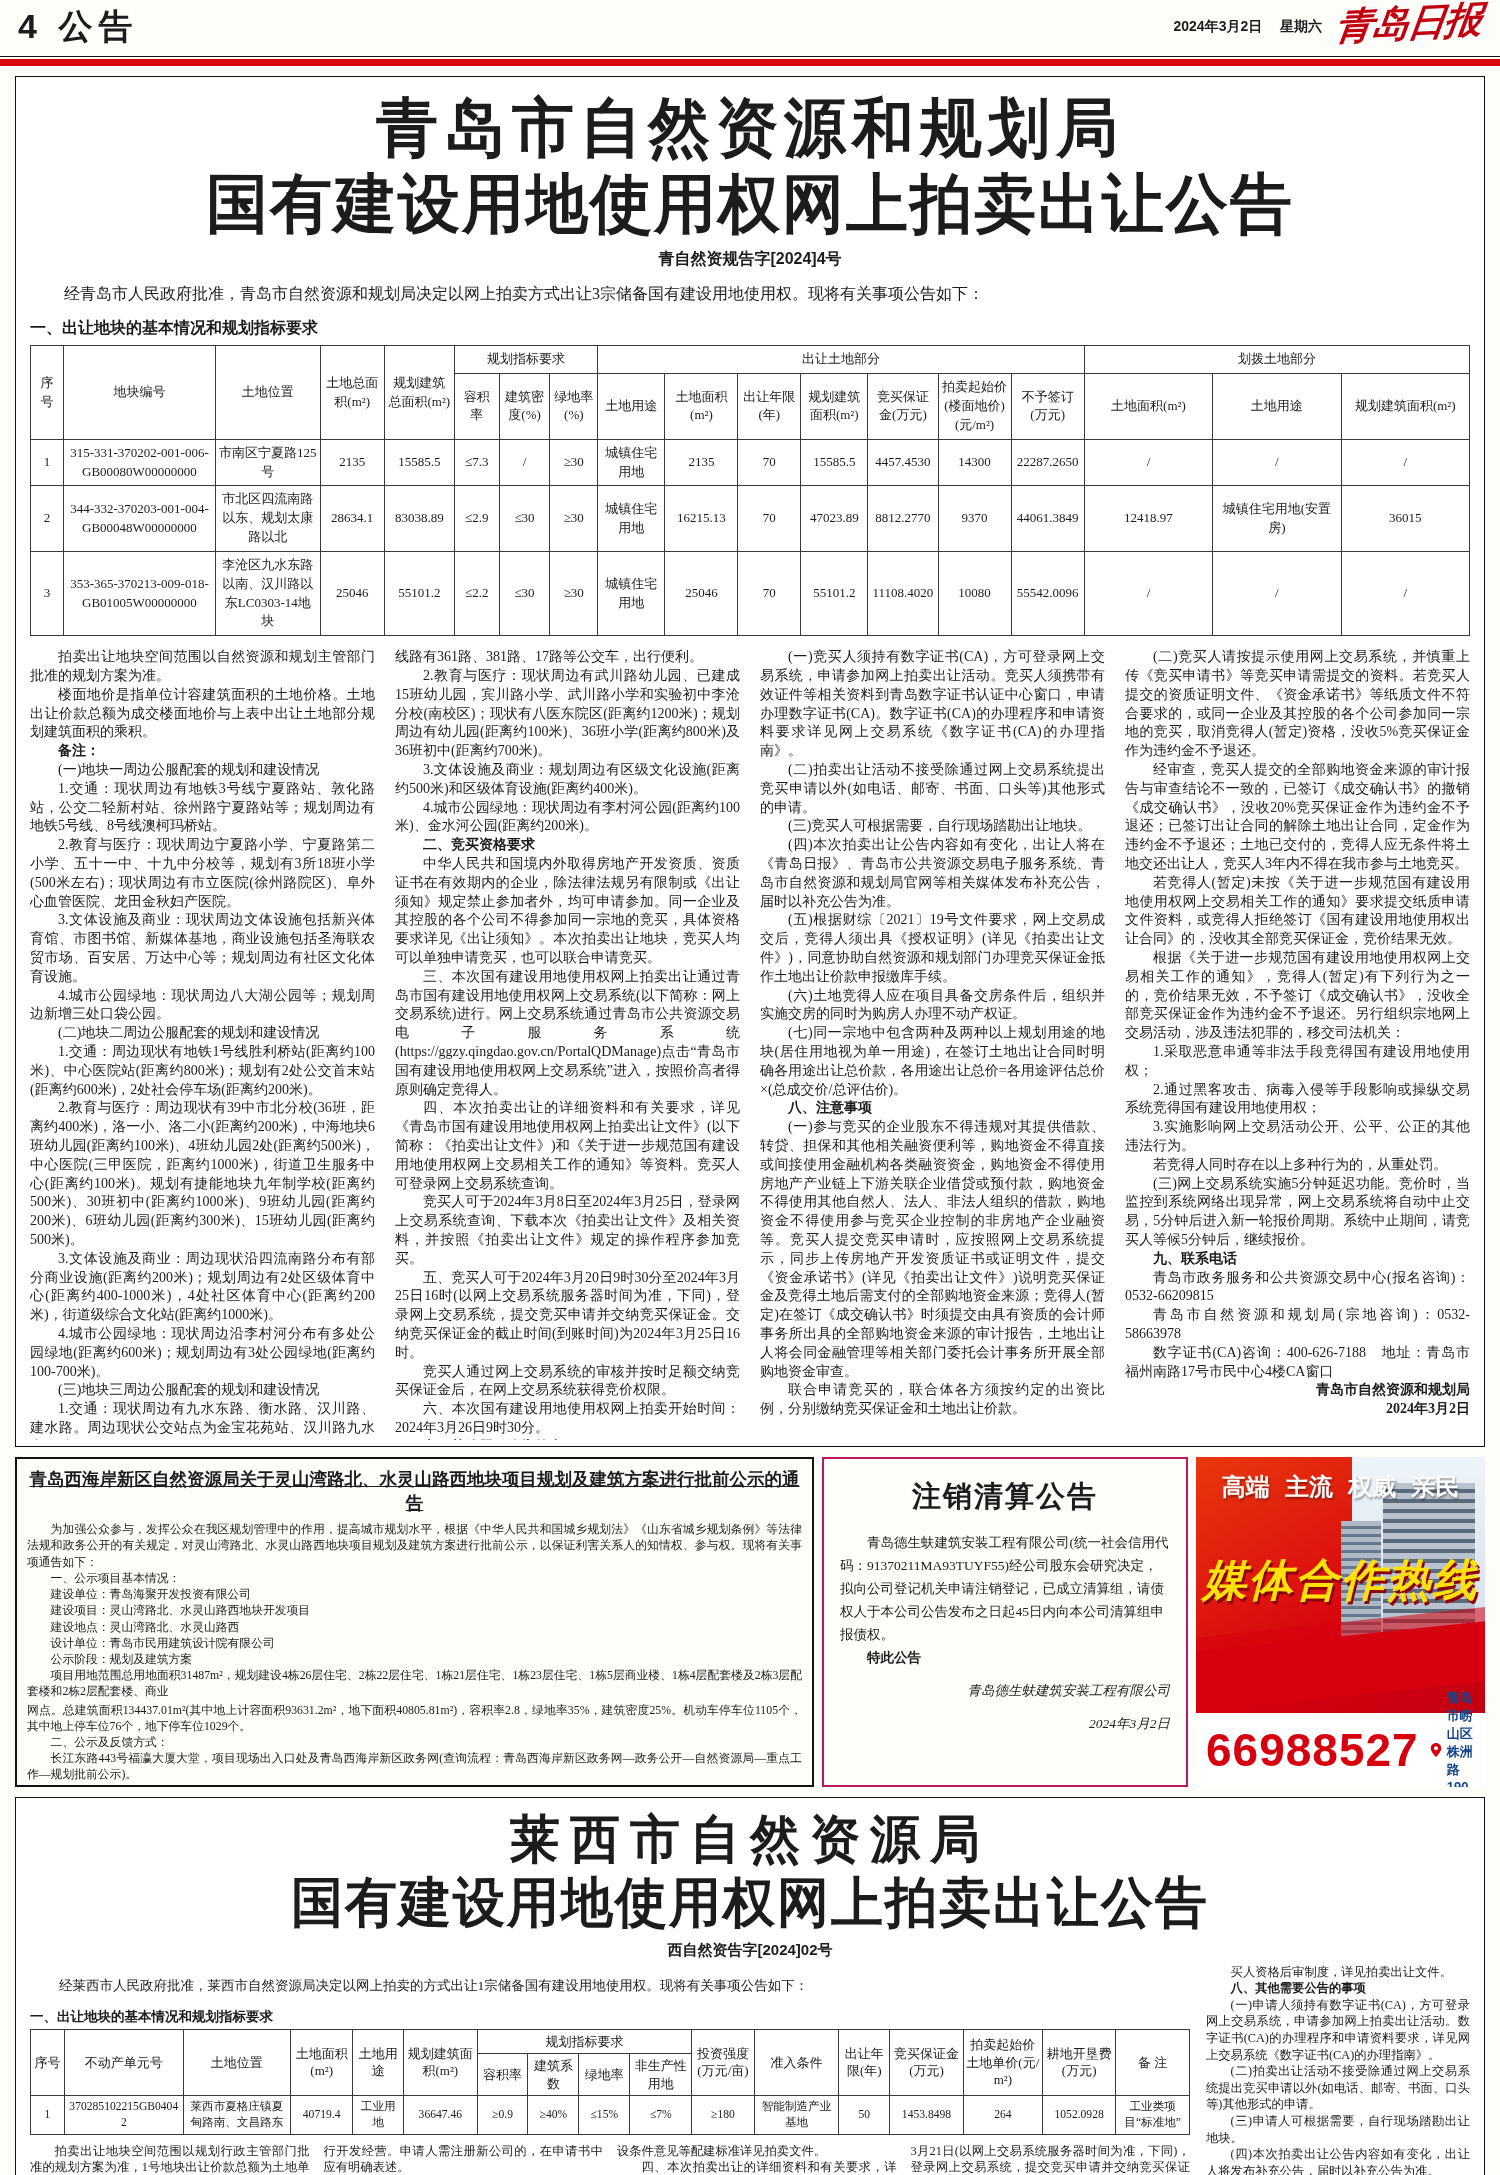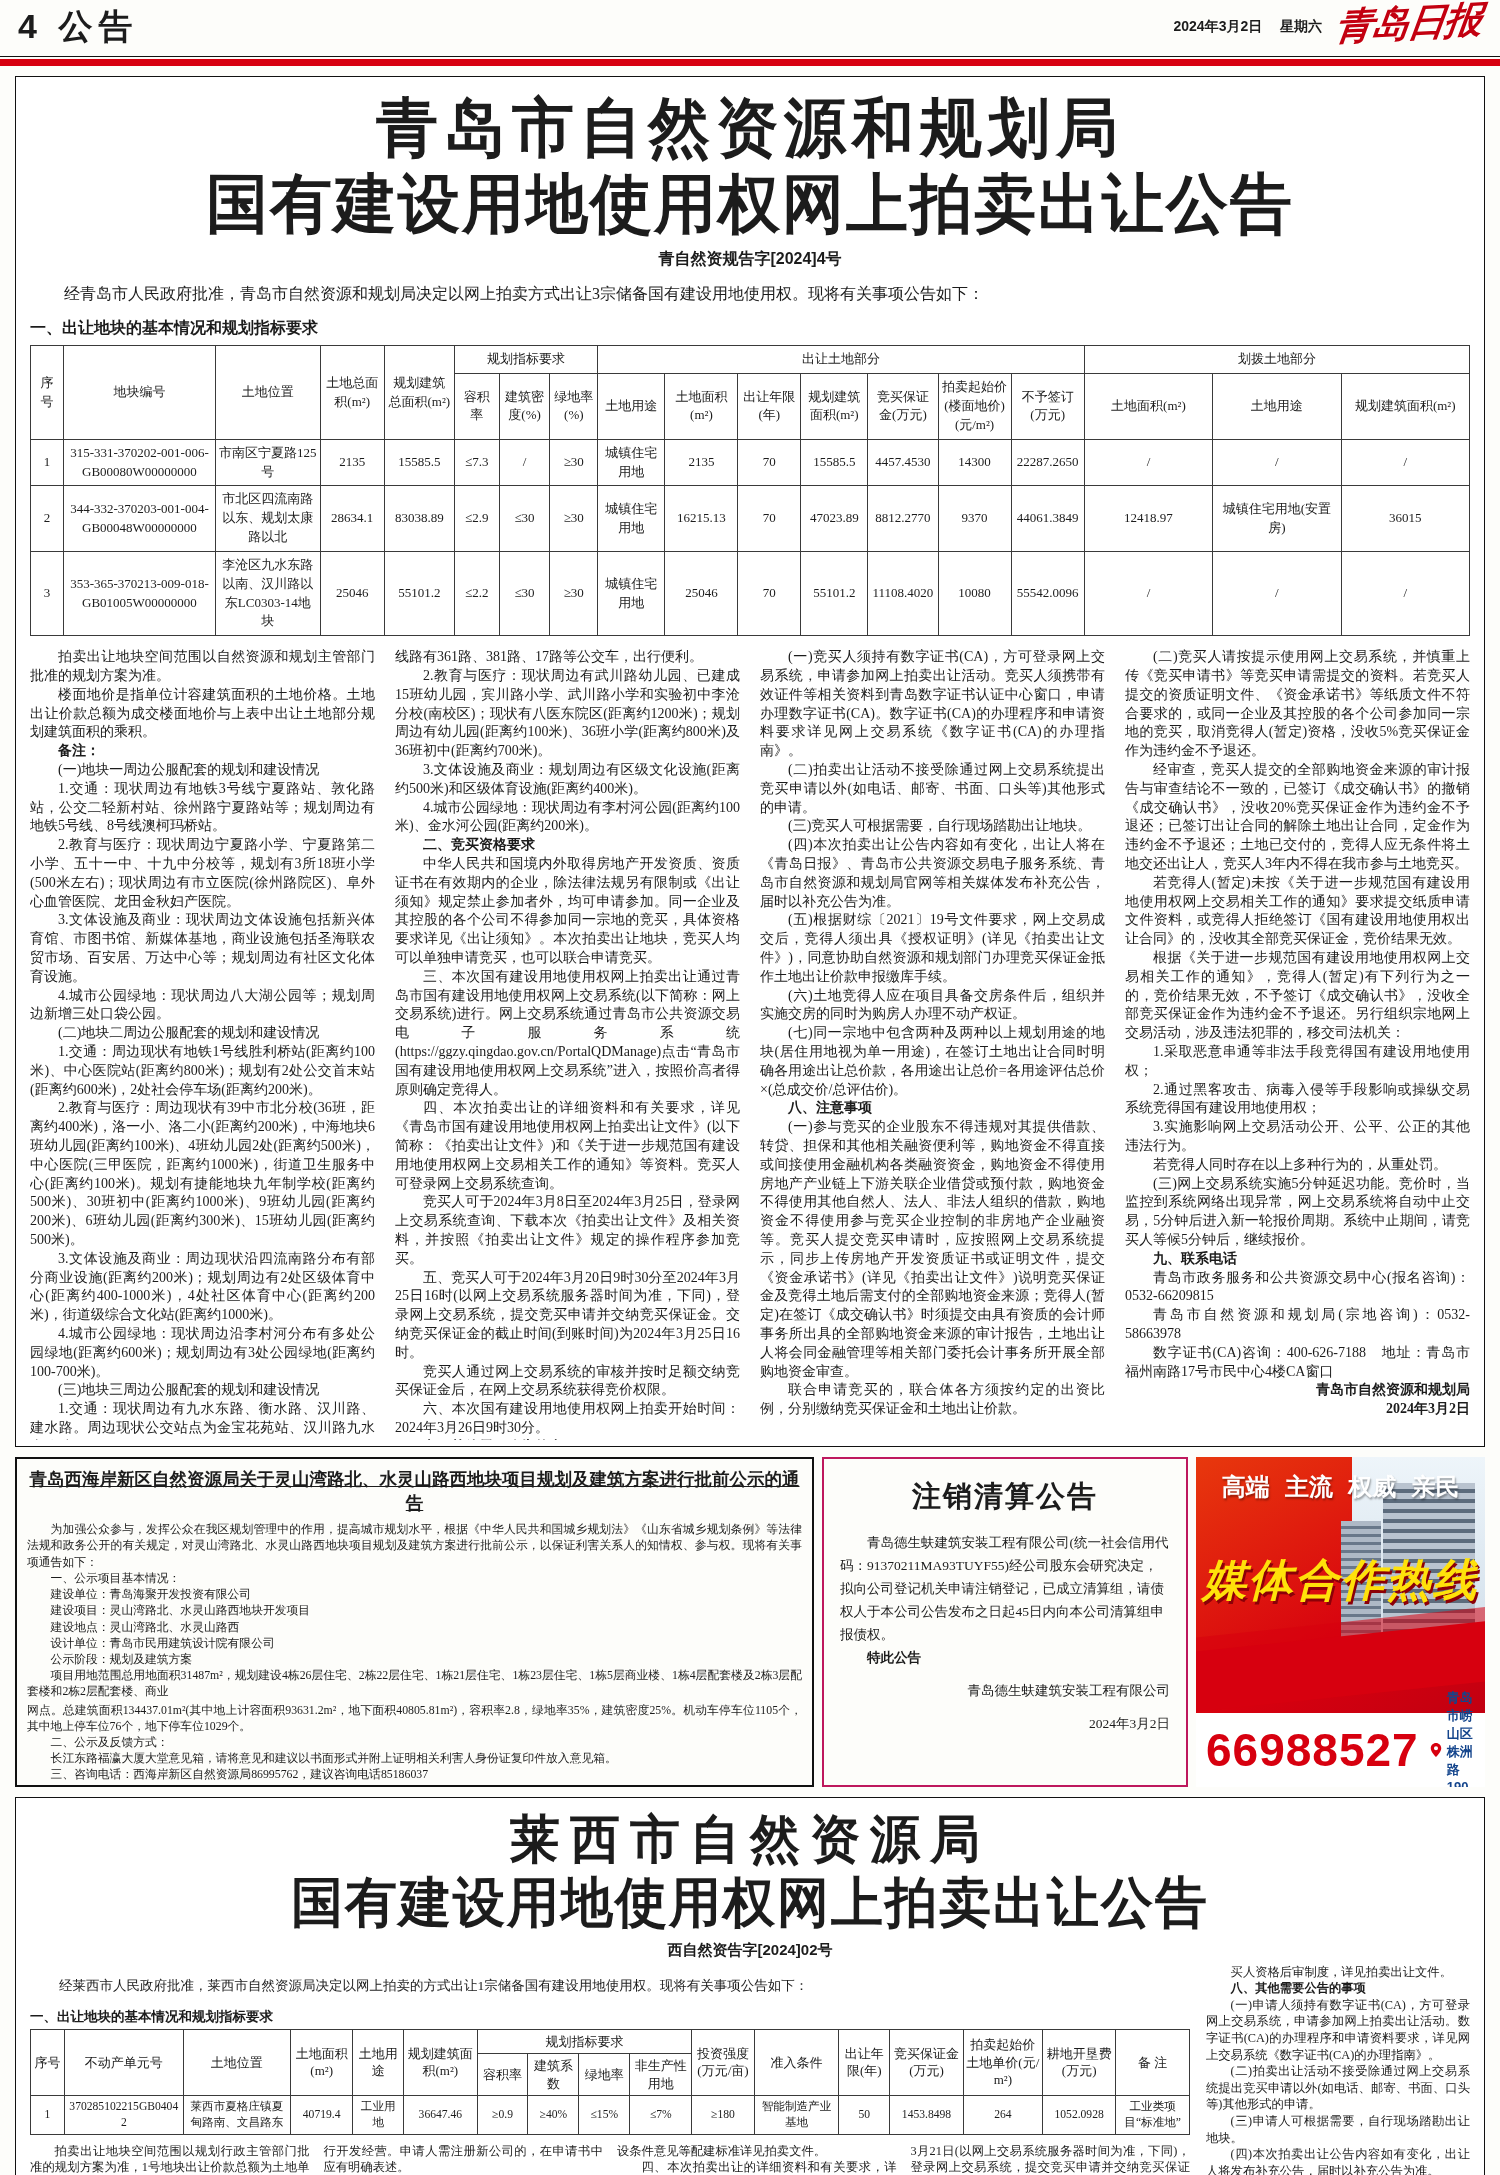--- a/index.html
+++ b/index.html
@@ -40,21 +40,21 @@
   .boxrow{display:flex;gap:8px;margin:10px 15px 0 15px;height:330px;}
   .wcoast{flex:0 0 775px;border:2px solid #111;padding:6px 10px;overflow:hidden;}
   .wcoast h3{font-family:"Liberation Sans",sans-serif;font-weight:900;font-size:17.5px;
              text-align:center;margin:2px 0 6px 0;text-decoration:underline;}
   .smallcols{display:flex;gap:2px;height:272px;overflow:hidden;flex-direction:column;}
   .smallcols .scol{flex:1;font-size:11.8px;line-height:16.2px;text-align:justify;}
   .liq{flex:0 0 330px;border:2px solid #be185d;padding:8px 16px;overflow:hidden;}
   .liq h3{font-family:"Liberation Sans",sans-serif;font-weight:900;font-size:29px;
           text-align:center;letter-spacing:2px;margin:10px 0 14px 0;}
   .liq .body{font-size:13.5px;line-height:23px;}
-  .liq p.ar{margin-top:10px;}
+  .liq p.ar{margin-top:10px;font-style:italic;}
   
   .ad{flex:1;position:relative;overflow:hidden;background:linear-gradient(150deg,#e8380d 0%,#d7000f 55%,#b80011 100%);}
   .ad-sky{position:absolute;right:0;top:0;width:46%;height:62%;background:linear-gradient(#eef5fa,#cfdde9);}
   .tower{position:absolute;background:linear-gradient(#c3ccd6,#97a5b4);}
   .tower.t1{right:10px;top:26px;width:92px;height:172px;
     background-image:repeating-linear-gradient(#b9c3cf 0 6px,#5c6b7c 6px 10px);}
   .tower.t2{right:104px;top:64px;width:40px;height:134px;
     background-image:repeating-linear-gradient(#aeb9c6 0 5px,#69788a 5px 8px);}
   .ad-ribbon{position:absolute;left:-10%;top:54%;width:130%;height:60px;background:#d7000f;
              transform:rotate(-6deg);box-shadow:0 -14px 0 rgba(215,0,15,.55);}
@@ -303,20 +303,21 @@
           <p>建设单位：青岛海聚开发投资有限公司</p>
           <p>建设项目：灵山湾路北、水灵山路西地块开发项目</p>
           <p>建设地点：灵山湾路北、水灵山路西</p>
           <p>设计单位：青岛市民用建筑设计院有限公司</p>
           <p>公示阶段：规划及建筑方案</p>
           <p>项目用地范围总用地面积31487m²，规划建设4栋26层住宅、2栋22层住宅、1栋21层住宅、1栋23层住宅、1栋5层商业楼、1栋4层配套楼及2栋3层配套楼和2栋2层配套楼、商业</p>
         </div>
       <div class="scol">
           <p class="cont">网点。总建筑面积134437.01m²(其中地上计容面积93631.2m²，地下面积40805.81m²)，容积率2.8，绿地率35%，建筑密度25%。机动车停车位1105个，其中地上停车位76个，地下停车位1029个。</p>
           <p>二、公示及反馈方式：</p>
+          <p>长江东路443号福瀛大厦大堂，项目现场出入口处及青岛西海岸新区政务网(查询流程：青岛西海岸新区政务网—政务公开—自然资源局—重点工作—规划批前公示)。</p>
           <p>长江东路福瀛大厦大堂意见箱，请将意见和建议以书面形式并附上证明相关利害人身份证复印件放入意见箱。</p>
           <p>三、咨询电话：西海岸新区自然资源局86995762，建议咨询电话85186037</p>
           <p>公示时间：自2024年3月4日至2024年3月10日</p>
           <p class="ar">2024年3月2日</p>
         </div>
     </div>
   </div>
 
   <div class="liq">
     <h3>注销清算公告</h3>

